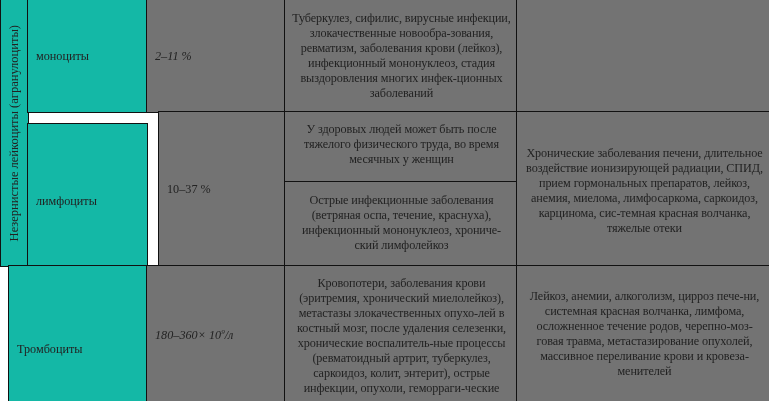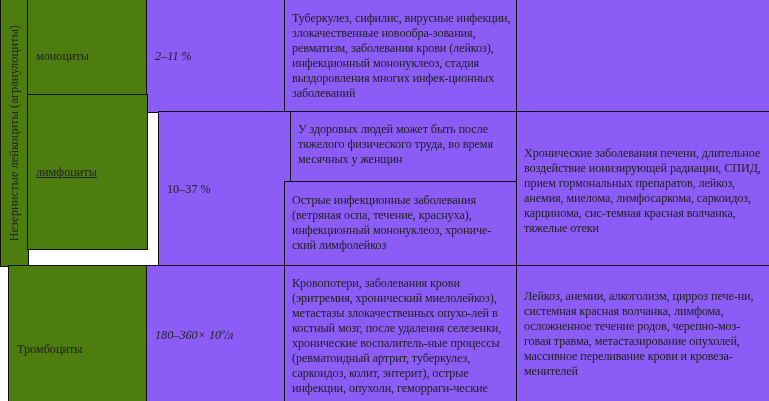--- a/index.html
+++ b/index.html
@@ -1,22 +1,22 @@
 <!DOCTYPE html>
 <html><head>
 <meta charset="utf-8">
 <style>
   html, body { margin: 0; padding: 0; background: #ffffff; }
   body { width: 769px; height: 401px; overflow: hidden; position: relative;
          font-family: "Liberation Serif", "DejaVu Serif", serif; color: #222; }
   .tbl { position: absolute; left: 0; top: 0; width: 769px; height: 401px; }
   .cell { position: absolute; box-sizing: border-box; border: 1.5px solid #111;
           font-size: 12.2px; line-height: 15px; display: flex; align-items: center; }
-  .gray { background: #4d7c0f; }
-  .white { background: #8b5cf6; }
+  .gray { background: #14b8a6; }
+  .white { background: #737373; text-align: center; }
   .txt { padding: 0 8px 0 8px; }
   .vert { writing-mode: vertical-rl; transform: rotate(180deg); font-size: 12.5px;
           white-space: nowrap; width: 100%; display: flex; align-items: center; justify-content: center; }
   .multi { padding: 0 6px 0 7px; letter-spacing: -0.1px; }
   sup { font-size: 7px; vertical-align: 5px; }
 </style>
 </head>
 <body>
 
 <div class="tbl">
@@ -31,27 +31,27 @@
   <div class="cell white" style="left:146px;top:-1px;width:140px;height:114px;font-style:italic;">
     <span class="txt">2–11 %</span>
   </div>
   <div class="cell white" style="left:284px;top:-1px;width:234px;height:114px;">
     <span class="multi">Туберкулез, сифилис, вирусные инфекции, злокачественные новообра-зования, ревматизм, заболевания крови (лейкоз), инфекционный мононуклеоз, стадия выздоровления многих инфек-ционных заболеваний</span>
   </div>
   <div class="cell white" style="left:516px;top:-1px;width:256px;height:114px;">
     <span class="multi"></span>
   </div>
 
-  <div class="cell gray" style="left:27px;top:94px;width:121px;height:156px;text-decoration:underline;">
+  <div class="cell gray" style="left:27px;top:123px;width:121px;height:156px;">
     <span class="txt">лимфоциты</span>
   </div>
   <div class="cell white" style="left:158px;top:111px;width:140px;height:156px;">
     <span class="txt">10–37 %</span>
   </div>
-  <div class="cell white" style="left:284px;top:111px;width:234px;height:72px;align-items:flex-start;padding-top:10px;margin-left:6px;">
+  <div class="cell white" style="left:284px;top:111px;width:234px;height:72px;align-items:flex-start;padding-top:10px;">
     <span class="multi">У здоровых людей может быть после тяжелого физического труда, во время месячных у женщин</span>
   </div>
   <div class="cell white" style="left:284px;top:181px;width:234px;height:86px;align-items:flex-start;padding-top:11px;">
     <span class="multi">Острые инфекционные заболевания (ветряная оспа, течение, краснуха), инфекционный мононуклеоз, хрониче-ский лимфолейкоз</span>
   </div>
   <div class="cell white" style="left:516px;top:111px;width:256px;height:156px;align-items:flex-start;padding-top:34px;">
     <span class="multi">Хронические заболевания печени, длительное воздействие ионизирующей радиации, СПИД, прием гормональных препаратов, лейкоз, анемия, миелома, лимфосаркома, саркоидоз, карцинома, сис-темная красная волчанка, тяжелые отеки</span>
   </div>
 
   <div class="cell gray" style="left:8px;top:265px;width:148px;height:168px;">

